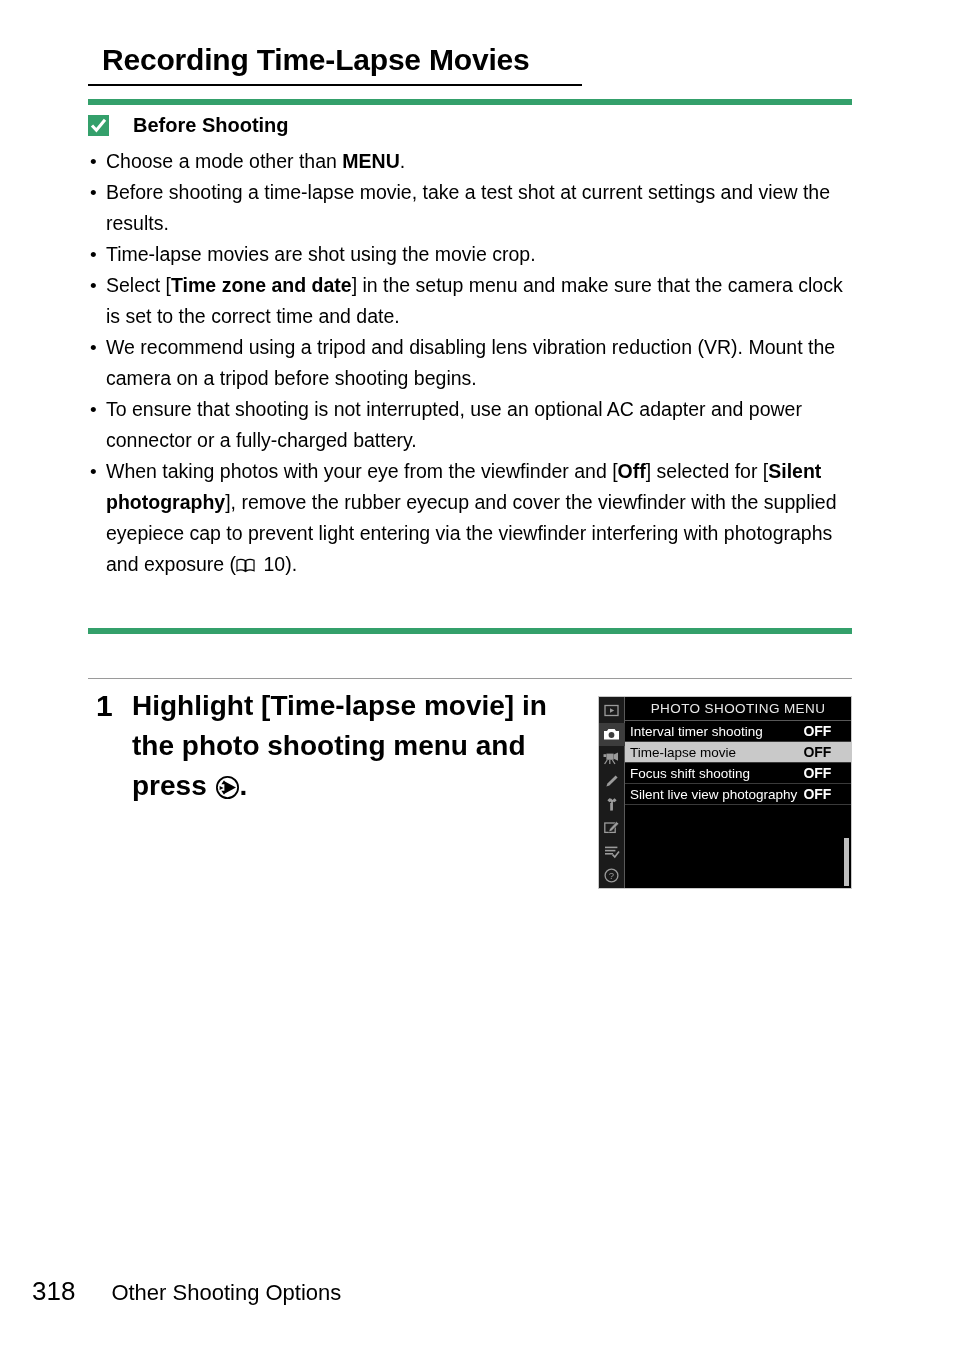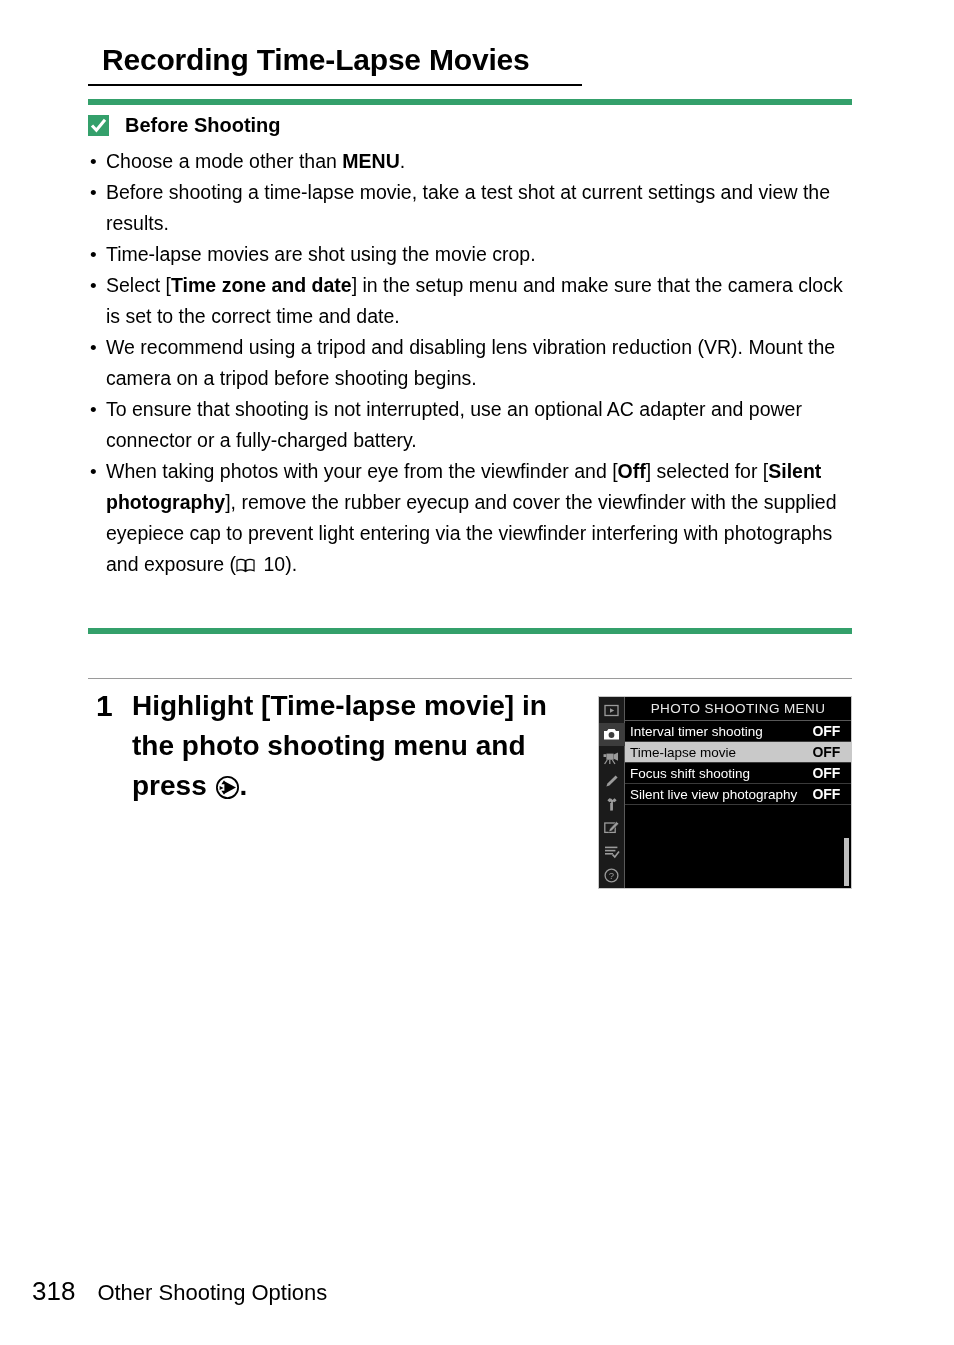--- a/index.html
+++ b/index.html
@@ -56,21 +56,21 @@
   .green-rule.top { top: 99px; }
   .green-rule.bottom { top: 628px; }
 
   
   .section-head {
     position: absolute;
     left: 88px;
     top: 114px;
     display: flex;
     align-items: center;
-    gap: 16px;
+    gap: 24px;
   }
   .check-badge {
     width: 21px;
     height: 21px;
     background: #34a06b;
     position: relative;
     display: inline-block;
     flex: 0 0 auto;
   }
   .check-badge svg { display: block; }
@@ -212,21 +212,21 @@
     border-bottom: 1px solid #585858;
     box-sizing: border-box;
   }
   .cam-rows {
     flex: 0 0 auto;
   }
   .cam-row {
     height: 21px;
     display: flex;
     align-items: center;
-    padding: 0 11px 0 5px;
+    padding: 0 20px 0 5px;
     box-sizing: border-box;
     color: #ffffff;
     font-size: 13.5px;
     border-bottom: 1px solid #3a3a3a;
   }
   .cam-row.highlight {
     background: #c9c9c9;
     color: #000000;
   }
   .cam-row .row-label {
@@ -258,20 +258,21 @@
     align-items: baseline;
     gap: 22px;
   }
   .footer-page {
     font-size: 26px;
     line-height: 30px;
   }
   .footer-section {
     font-size: 22px;
     line-height: 30px;
+    margin-left: 14px;
   }
 </style>
 </head>
 <body>
 
 <div class="page">
 
   <div class="title-wrap">
     <div class="page-title">Recording Time-Lapse Movies</div>
   </div>

